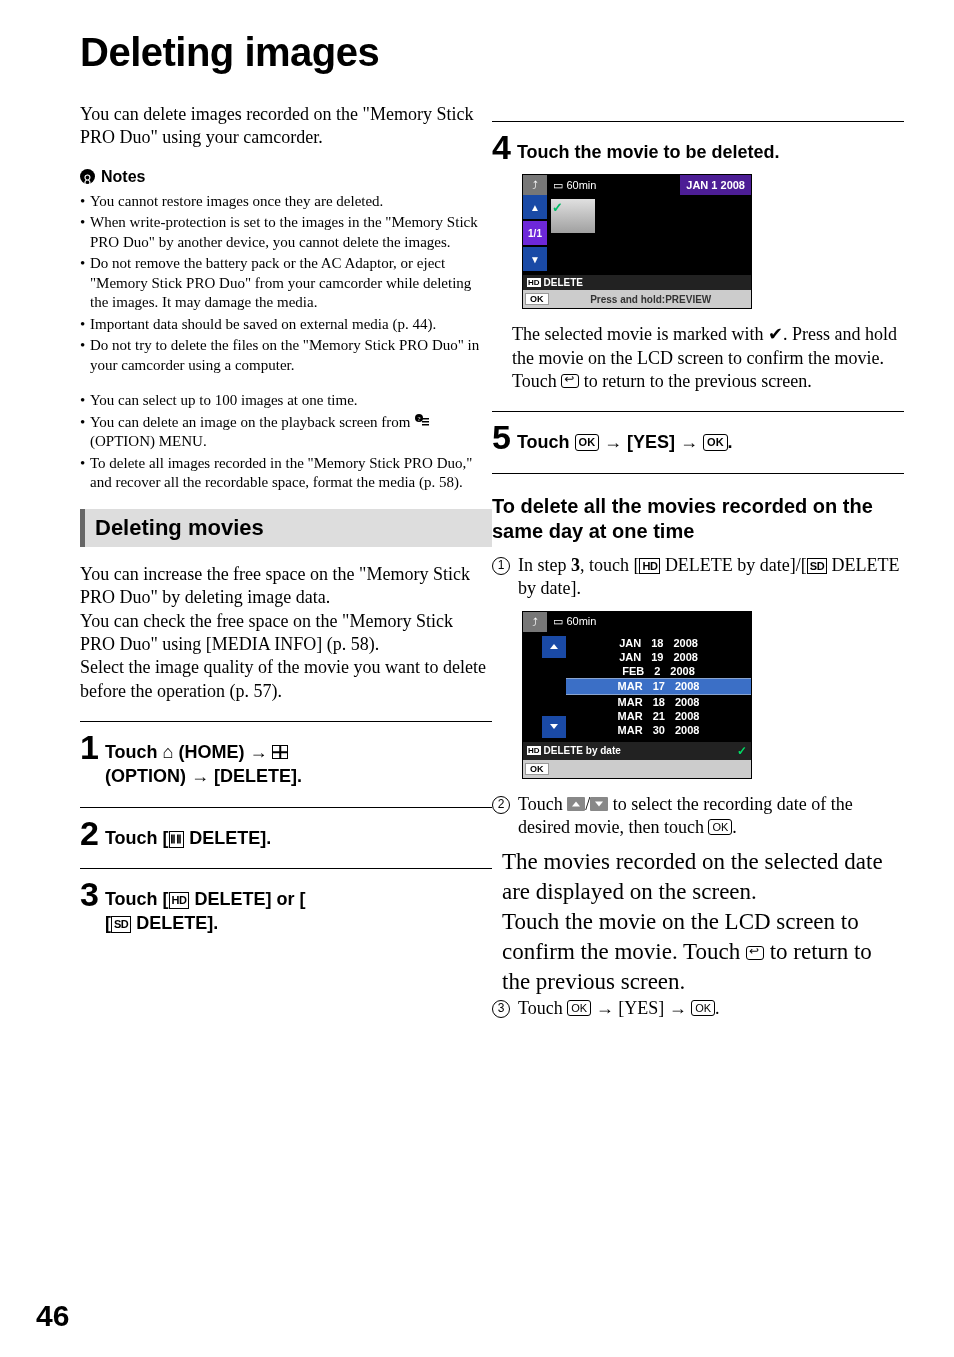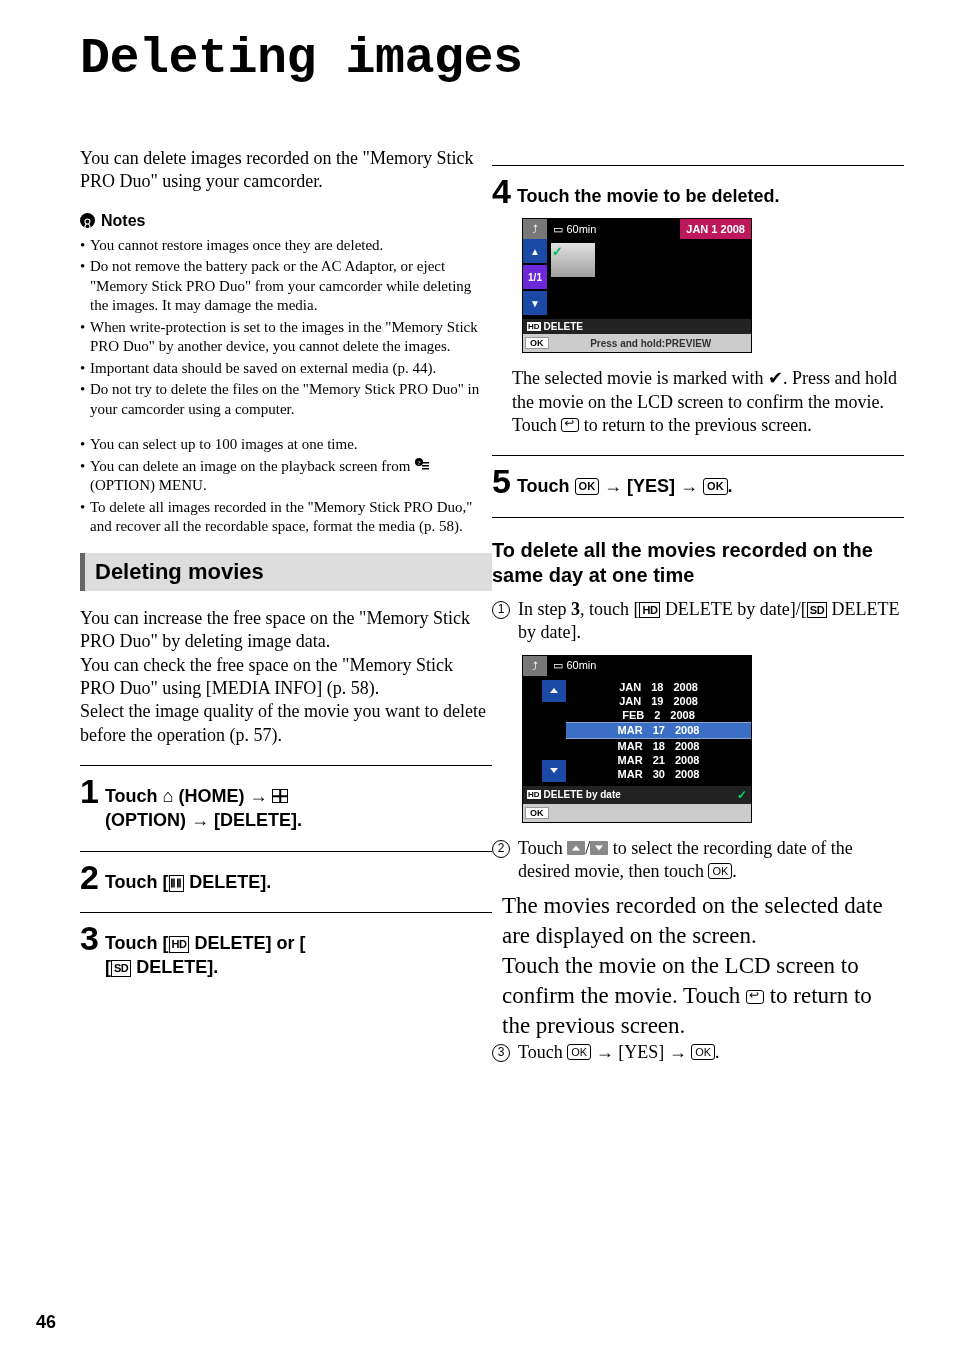--- a/index.html
+++ b/index.html
@@ -6,25 +6,25 @@
     body {
       width: 954px;
       height: 1357px;
       font-family: "Times New Roman", Times, serif;
       background: #fff;
       color: #000;
       position: relative;
       padding: 30px 50px 30px 80px;
     }
     .page-title {
-      font-family: Liberation Mono, monospace;
+      font-family: Liberation Sans, sans-serif;
       font-weight: 900;
-      font-size: 50px;
+      font-size: 40px;
       letter-spacing: -0.5px;
-      margin-bottom: 60px;
+      margin-bottom: 28px;
     }
     .columns {
       display: flex;
     }
     .col {
       flex: 1;
       min-width: 0;
     }
     .intro {
       font-size: 18px;
@@ -275,21 +275,21 @@
       width: 24px; height:100%;
       background: #777;
       display:flex; align-items:center; justify-content:center;
       color:#fff;
     }
     .ui-shot .top-bar .batt {
       padding-left: 6px;
     }
     .ui-shot .top-bar .date {
       margin-left: auto;
-      background: #be185d;
+      background: #4c1d95;
       color:#fff;
       padding: 0 6px;
       height:100%;
       display:flex; align-items:center;
       font-weight:bold;
     }
     .ui-shot .mid {
       background: #000;
       display: flex;
       height: 80px;
@@ -410,43 +410,43 @@
       margin-left:auto;
       color:#0d6;
       font-size:12px;
     }
     .page-num {
       position: absolute;
       left: 36px;
       bottom: 24px;
       font-family: Arial, Helvetica, sans-serif;
       font-weight: bold;
-      font-size: 18px;
+      font-size: 30px;
     }
   </style>
 </head>
 <body>
 
 <h1 class="page-title">Deleting images</h1>
 
 <div class="columns">
 
   <div class="col">
     <p class="intro">You can delete images recorded on the "Memory Stick PRO Duo" using your camcorder.</p>
 
     <div class="notes-heading">
 
       <span class="notes-icon">႙</span>
       <span>Notes</span>
     </div>
     <style>.notes-heading::before{display:none}</style>
     <ul class="notes">
       <li>You cannot restore images once they are deleted.</li>
+      <li>When write-protection is set to the images in the "Memory Stick PRO Duo" by another device, you cannot delete the images.</li>
       <li>Do not remove the battery pack or the AC Adaptor, or eject "Memory Stick PRO Duo" from your camcorder while deleting the images. It may damage the media.</li>
-      <li>When write-protection is set to the images in the "Memory Stick PRO Duo" by another device, you cannot delete the images.</li>
       <li>Important data should be saved on external media (p. 44).</li>
       <li>Do not try to delete the files on the "Memory Stick PRO Duo" in your camcorder using a computer.</li>
     </ul>
 
     <ul class="tips">
       <li>You can select up to 100 images at one time.</li>
       <li>You can delete an image on the playback screen from <span class="option-icon"><svg viewBox="0 0 16 16">
               <circle cx="5" cy="5" r="4" fill="#000"></circle>
               <text x="5" y="8" font-size="7" fill="#fff" text-anchor="middle">?</text>
               <rect x="8" y="5" width="7" height="1.5" fill="#000"></rect>

